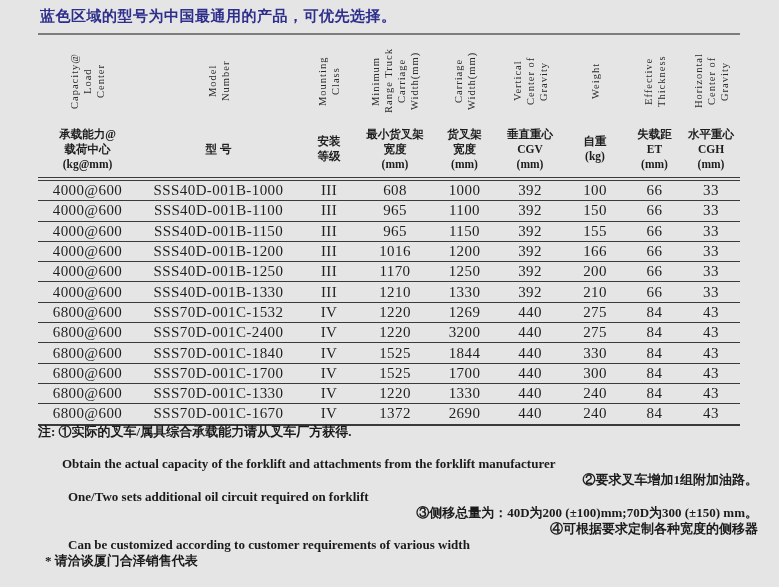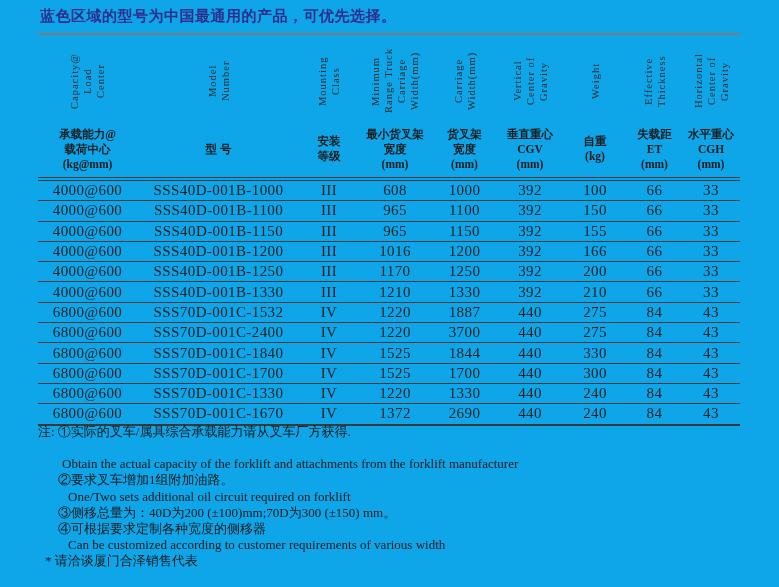--- a/index.html
+++ b/index.html
@@ -1,19 +1,19 @@
 <!DOCTYPE html>
 <html><head>
 <meta charset="utf-8">
 <style>
   html,body { margin:0; padding:0; background:#ffffff; }
   #page {
     position: relative;
     width: 779px; height: 587px;
-    background: #0ea5e9;
+    background: #e5e5e5;
     font-family: "Liberation Serif", "DejaVu Serif", serif;
     color: #1c1c1c;
     overflow: hidden;
   }
   #title {
     position: absolute; left: 40px; top: 7px;
     font-size: 15px; font-weight: bold; letter-spacing: 0.5px;
     color: #2e2e8c;
   }
   table#spec-table {
@@ -59,24 +59,24 @@
     letter-spacing: 0.4px;
     padding: 0;
     color: #1f1f1f;
     white-space: nowrap;
     overflow: hidden;
   }
   #notes {
     position: absolute; left: 38px; top: 424px; width: 720px;
     font-size: 13px; line-height: 16.2px; color: #1b1b1b;
   }
-  .note-line { white-space: nowrap; }
+  .note-line { white-space: nowrap; font-weight: bold; }
   .ind0  { padding-left: 0; }
   .ind7  { padding-left: 7px; }
-  .ind20 { padding-left: 20px; }
+  .ind20 { padding-left: 20px; text-align: right; }
   .ind24 { padding-left: 24px; margin-top: 16px; }
   .ind30 { padding-left: 30px; }
 </style>
 </head>
 <body>
 
 <div id="page">
 
   <div id="title">蓝色区域的型号为中国最通用的产品，可优先选择。</div>
 
@@ -224,32 +224,32 @@
           <td>392</td>
           <td>210</td>
           <td>66</td>
           <td>33</td>
         </tr>
         <tr>
           <td>6800@600</td>
           <td>SSS70D-001C-1532</td>
           <td>IV</td>
           <td>1220</td>
-          <td>1887</td>
+          <td>1269</td>
           <td>440</td>
           <td>275</td>
           <td>84</td>
           <td>43</td>
         </tr>
         <tr>
           <td>6800@600</td>
           <td>SSS70D-001C-2400</td>
           <td>IV</td>
           <td>1220</td>
-          <td>3700</td>
+          <td>3200</td>
           <td>440</td>
           <td>275</td>
           <td>84</td>
           <td>43</td>
         </tr>
         <tr>
           <td>6800@600</td>
           <td>SSS70D-001C-1840</td>
           <td>IV</td>
           <td>1525</td>

